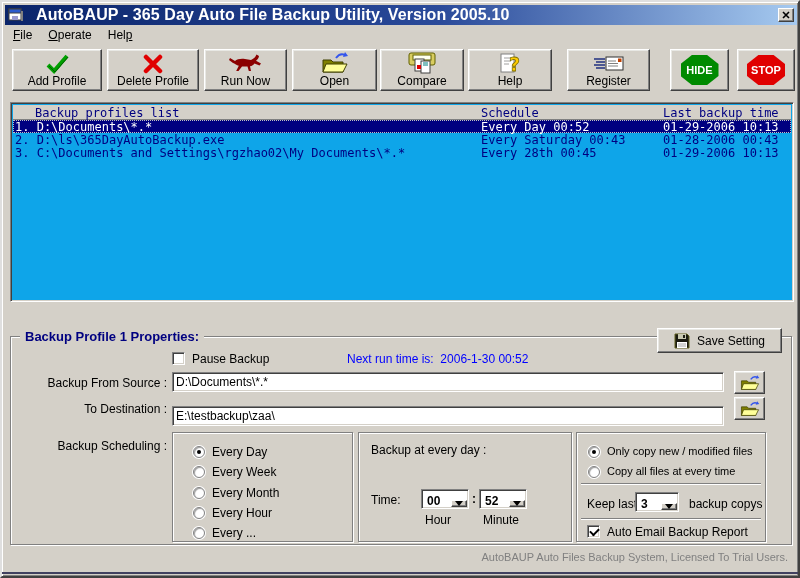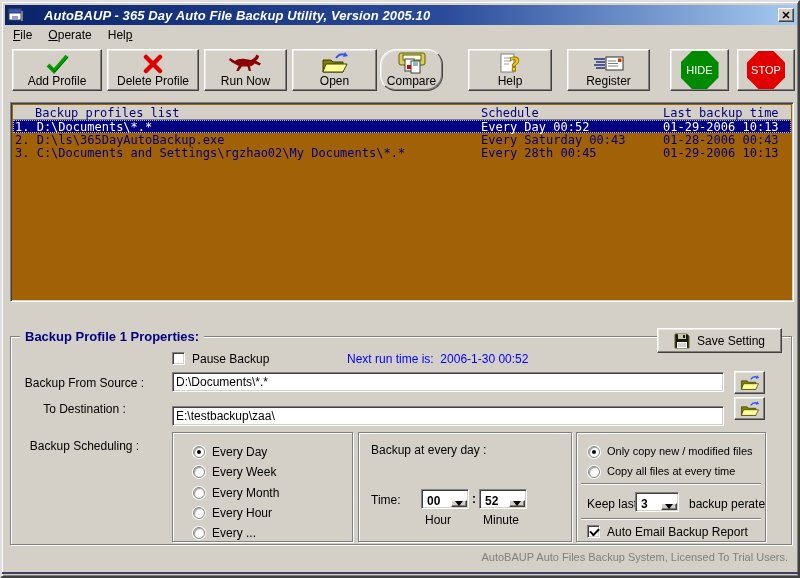--- a/index.html
+++ b/index.html
@@ -7,48 +7,48 @@
 
   .window { position:relative; width:800px; height:578px; background:#d4d0c8;
     border:2px solid; border-color:#dfdfdf #404040 #404040 #dfdfdf;
     box-shadow: inset 1px 1px 0 #ffffff, inset -1px -1px 0 #808080; }
 
   
   .titlebar { position:absolute; left:3px; top:3px; width:792px; height:20px;
     background:linear-gradient(90deg,#0a246a 0%,#2a4a9a 55%,#a6caf0 100%);
     display:flex; align-items:center; padding:0 3px; }
   .titlebar .app-icon { width:16px; height:16px; flex:0 0 16px; }
-  .titlebar .title-text { color:#fff; font-weight:bold; font-size:13px; margin-left:20px; flex:1;
-    white-space:nowrap; overflow:hidden; letter-spacing:0.1px;font-style:italic; }
+  .titlebar .title-text { color:#fff; font-weight:bold; font-size:16px; margin-left:12px; flex:1;
+    white-space:nowrap; overflow:hidden; letter-spacing:0.1px; }
   .close-btn { width:16px; height:14px; background:#d4d0c8; border:1px solid;
     border-color:#ffffff #404040 #404040 #ffffff; box-shadow:inset -1px -1px 0 #808080;
     display:flex; align-items:center; justify-content:center; cursor:pointer; }
 
   
   .menubar { position:absolute; left:3px; top:24px; width:792px; height:18px;
     display:flex; align-items:center; font-size:12px; color:#000; }
   .menu-item { padding:2px 8px; cursor:default; }
   .menu-item .u { text-decoration:underline; }
 
   
   .tb-btn { position:absolute; top:47px; height:42px; background:#d4d0c8;
     border:1px solid; border-color:#ffffff #404040 #404040 #ffffff;
     box-shadow: inset -1px -1px 0 #808080, inset 1px 1px 0 #e8e8e4;
     display:flex; flex-direction:column; align-items:center; justify-content:center;
     font-size:12px; color:#000; cursor:pointer; }
   .tb-btn .ticon { height:22px; display:flex; align-items:flex-end; justify-content:center; }
   .tb-btn .tlabel { margin-top:1px; line-height:13px; }
-  .octagon { width:38px; height:38px; display:flex; align-items:center; justify-content:center;
+  .octagon { width:38px; height:30px; display:flex; align-items:center; justify-content:center;
     clip-path:polygon(30% 0,70% 0,100% 30%,100% 70%,70% 100%,30% 100%,0 70%,0 30%);
-    color:#fff; font-weight:normal; font-size:11px; letter-spacing:0; }
+    color:#fff; font-weight:bold; font-size:11px; letter-spacing:0; }
   .octagon.green { background:#008a00; }
   .octagon.red { background:#e00000; }
 
   
-  .listview { position:absolute; left:8px; top:100px; width:784px; height:200px; background:#a16207;
+  .listview { position:absolute; left:8px; top:100px; width:784px; height:200px; background:#0ea5e9;
     border:1px solid; border-color:#808080 #ffffff #ffffff #808080;
     box-shadow: inset 1px 1px 0 #404040, inset -1px -1px 0 #d4d0c8;
     font-family:"DejaVu Sans Mono","Liberation Mono",monospace; font-size:12px; color:#000080; }
   .lv-header { position:absolute; left:2px; top:2px; right:2px; height:15px; background:#d4d0c8;
     border-bottom:1px solid #808080; }
   .lv-header span { position:absolute; top:1px; white-space:nowrap; }
   .lv-rows { position:absolute; left:2px; top:17px; right:2px; bottom:2px; }
   .lv-row { position:absolute; left:0; right:0; height:13px; white-space:nowrap; cursor:default; }
   .lv-row span { position:absolute; top:0; white-space:pre; }
   .lv-row .c1 { left:2px; } .lv-row .c2 { left:468px; } .lv-row .c3 { left:650px; }
@@ -64,21 +64,21 @@
     box-shadow: 1px 1px 0 #ffffff, inset 1px 1px 0 #ffffff; }
 
   
   .btn3d { background:#d4d0c8; border:1px solid; border-color:#ffffff #404040 #404040 #ffffff;
     box-shadow: inset -1px -1px 0 #808080, inset 1px 1px 0 #e8e8e4; cursor:pointer; }
   .textfield { position:absolute; height:20px; background:#fff; border:1px solid;
     border-color:#808080 #ffffff #ffffff #808080;
     box-shadow: inset 1px 1px 0 #404040, inset -1px -1px 0 #d4d0c8;
     font-family:"Liberation Sans","DejaVu Sans",sans-serif; font-size:12px; color:#000;
     padding:0 3px; outline:none; }
-  .flabel { position:absolute; font-size:12px; color:#000; text-align:center; white-space:nowrap; }
+  .flabel { position:absolute; font-size:12px; color:#000; text-align:right; white-space:nowrap; }
   .radio { position:absolute; width:12px; height:12px; border-radius:50%; background:#fff;
     border:1px solid #808080; box-shadow: inset 1px 1px 1px #a0a0a0, 0 0 0 1px #ffffff; cursor:pointer; }
   .radio.checked::after { content:""; position:absolute; left:3px; top:3px; width:4px; height:4px;
     border-radius:50%; background:#000; }
   .checkbox { position:absolute; width:13px; height:13px; background:#fff; border:1px solid;
     border-color:#808080 #ffffff #ffffff #808080;
     box-shadow: inset 1px 1px 0 #404040, inset -1px -1px 0 #d4d0c8; cursor:pointer; }
   .checkbox.checked::after { content:""; position:absolute; left:2px; top:2px; width:7px; height:4px;
     border-left:2px solid #000; border-bottom:2px solid #000; transform:rotate(-45deg); }
   .ctl-label { position:absolute; font-size:12px; color:#000; white-space:nowrap; }
@@ -164,21 +164,21 @@
       <svg width="28" height="22" viewBox="0 0 28 22">
         <path d="M15 6 Q19 0.5 24 3" stroke="#3355ee" stroke-width="2" fill="none"></path>
         <path d="M24 0 L27 4 L22 5 Z" fill="#3355ee"></path>
         <path d="M2 8 L10 8 L12 10 L22 10 L22 20 L2 20 Z" fill="#808000" stroke="#404000"></path>
         <path d="M5 12 L26 12 L22 20 L2 20 Z" fill="#ffff99" stroke="#404000"></path>
       </svg>
     </span>
     <span class="tlabel">Open</span>
   </div>
 
-  <div class="tb-btn" style="left:378px;width:63px;border-radius:16px;">
+  <div class="tb-btn" style="left:378px;width:84px;">
     <span class="ticon">
       <svg width="30" height="22" viewBox="0 0 30 22">
         <rect x="2" y="1" width="26" height="12" rx="2" fill="#d8cc60" stroke="#606000"></rect>
         <rect x="6" y="3" width="18" height="5" fill="#fffff0" stroke="#606000"></rect>
         <rect x="8" y="7" width="9" height="12" fill="#ffffff" stroke="#404040"></rect>
         <rect x="14" y="9" width="9" height="12" fill="#ffffff" stroke="#404040"></rect>
         <rect x="10" y="13" width="4" height="4" fill="#e00000"></rect>
         <path d="M16 11 h5 M16 13 h5" stroke="#008080" stroke-width="1"></path>
       </svg>
     </span>
@@ -322,21 +322,21 @@
     <span class="radio" style="left:11px;top:33px;"></span>
     <span class="ctl-label" style="left:30px;top:32px;font-size:11px;">Copy all files at every time</span>
     <span class="divider" style="top:50px;"></span>
     <span class="ctl-label" style="left:10px;top:64px;">Keep last</span>
     <span class="combo" style="left:58px;top:59px;width:44px;">
       <span class="combo-value">3</span>
       <span class="combo-btn">
           <span class="tri-down"></span>
         </span>
     </span>
-    <span class="ctl-label" style="left:112px;top:64px;">backup perate</span>
+    <span class="ctl-label" style="left:112px;top:64px;">backup copys</span>
     <span class="divider" style="top:85px;"></span>
     <span class="checkbox checked" style="left:10px;top:92px;"></span>
     <span class="ctl-label" style="left:30px;top:92px;">Auto Email Backup Report</span>
   </div>
 
   <span class="status-text">AutoBAUP Auto Files Backup System, Licensed To Trial Users.</span>
   <div class="bottom-line"></div>
 
 </div>
 

